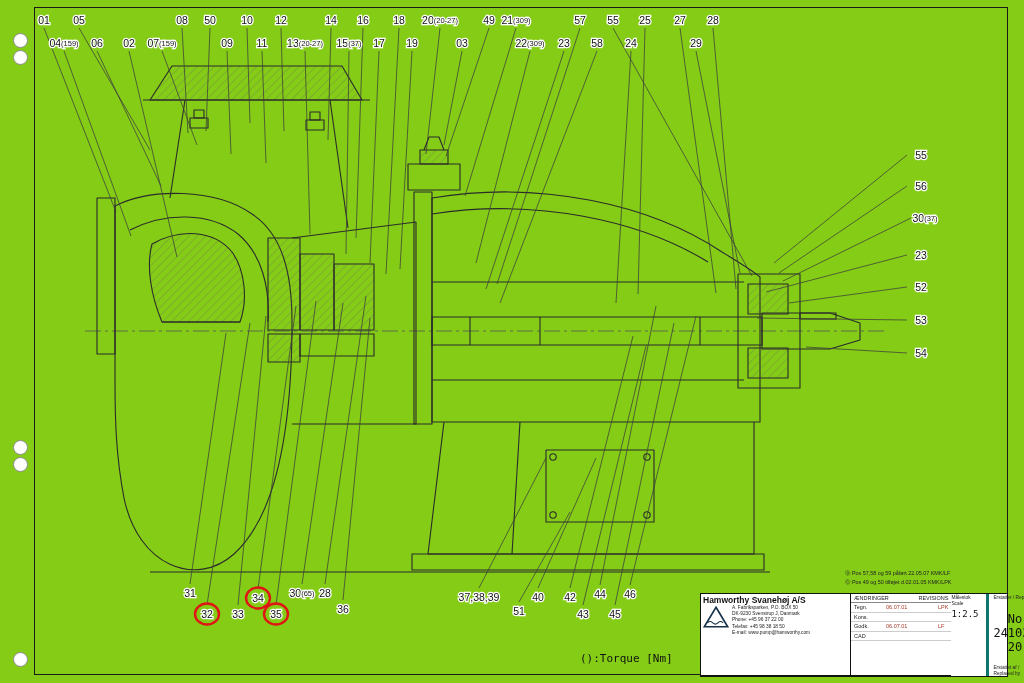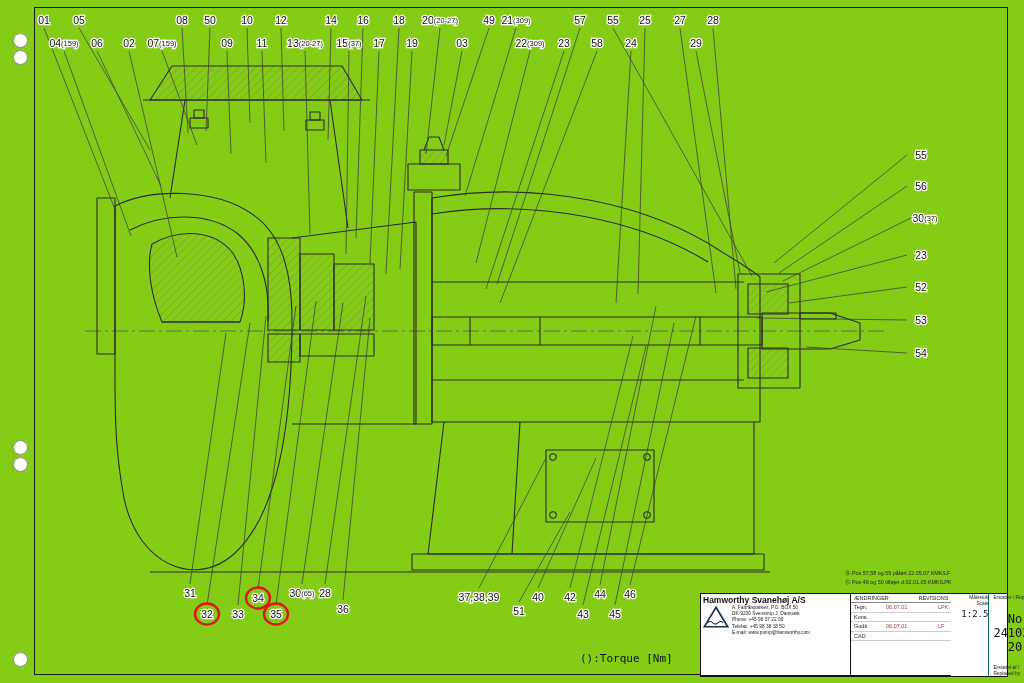--- a/index.html
+++ b/index.html
@@ -24,21 +24,21 @@
   .tb-logo{width:26px;height:24px;flex:0 0 auto;}
   .tb-address{font-family:"Liberation Sans",sans-serif;font-size:4.8px;color:#222;line-height:1.3;}
   .tb-approvals{flex:1;font-family:"Liberation Sans",sans-serif;font-size:5.5px;color:#222;}
   .tb-appr-head{display:flex;justify-content:space-between;border-bottom:1px solid #888;padding:1px 3px;}
   .tb-appr-row{display:flex;border-bottom:1px solid #ccc;padding:0 3px;height:8.5px;line-height:8.5px;}
   .tb-appr-label{width:32px;}
   .tb-appr-date{width:52px;}
   .red{color:var(--approval_text,#a63a2a);}
   .tb-bottom{display:flex;flex:1;min-height:0;}
   .tb-title{width:152px;border-right:1px solid #111;font-size:10.5px;line-height:1.35;padding:3px 4px;color:#111;box-sizing:border-box;}
-  .tb-scale{width:38px;border-right:1px solid #0f766e;text-align:right;padding-top:1px;box-sizing:border-box;}
+  .tb-scale{width:38px;border-right:3px solid #0f766e;text-align:left;padding-top:1px;box-sizing:border-box;}
   .tiny{font-family:"Liberation Sans",sans-serif;font-size:4.8px;color:#222;line-height:1.3;}
   .tb-scale-val{font-size:9px;margin-top:2px;color:#111;}
   .tb-no{flex:1;padding:1px 4px;box-sizing:border-box;}
   .tb-no-val{font-size:12px;color:#111;margin:11px 0;text-align:center;}
   .revnotes{position:absolute;left:845px;top:569px;width:163px;font-family:"Liberation Sans",sans-serif;font-size:5.4px;color:#222;line-height:1.6;}
   .torque-note{position:absolute;left:580px;top:652px;font-family:"DejaVu Sans Mono",monospace;font-size:11px;color:#111;}
 </style>
 </head>
 <body>
 

